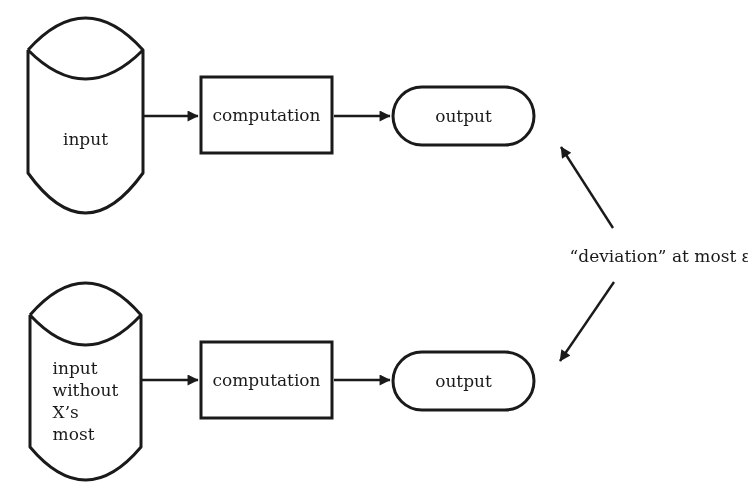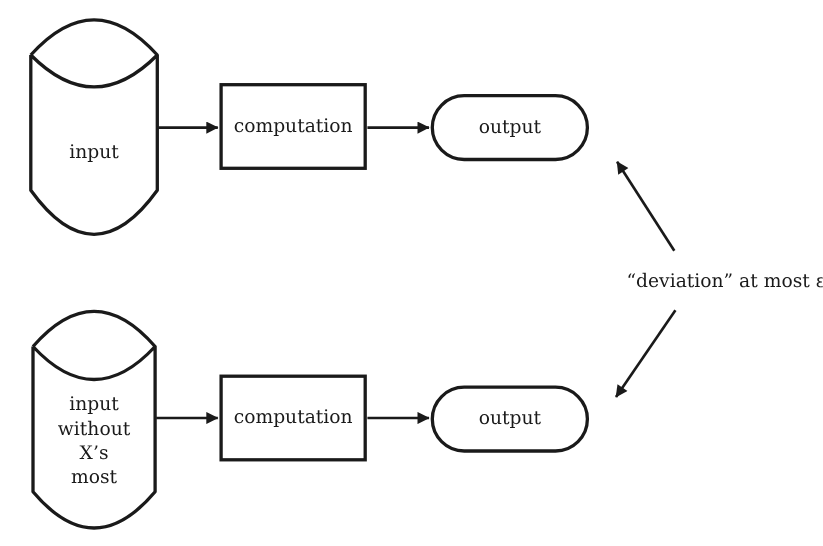--- a/index.html
+++ b/index.html
@@ -20,21 +20,21 @@
     position: absolute;
     left: 0;
     top: 0;
   }
   .lbl {
     position: absolute;
     transform: translate(-50%, -50%);
     font-size: 17px;
     line-height: 1.2;
     white-space: nowrap;
-    text-align: center;
+    text-align: left;
     color: #1a1a1a;
   }
   .lbl-multiline {
     line-height: 22px;
   }
 </style>
 </head>
 <body>
 
 <div class="canvas">

